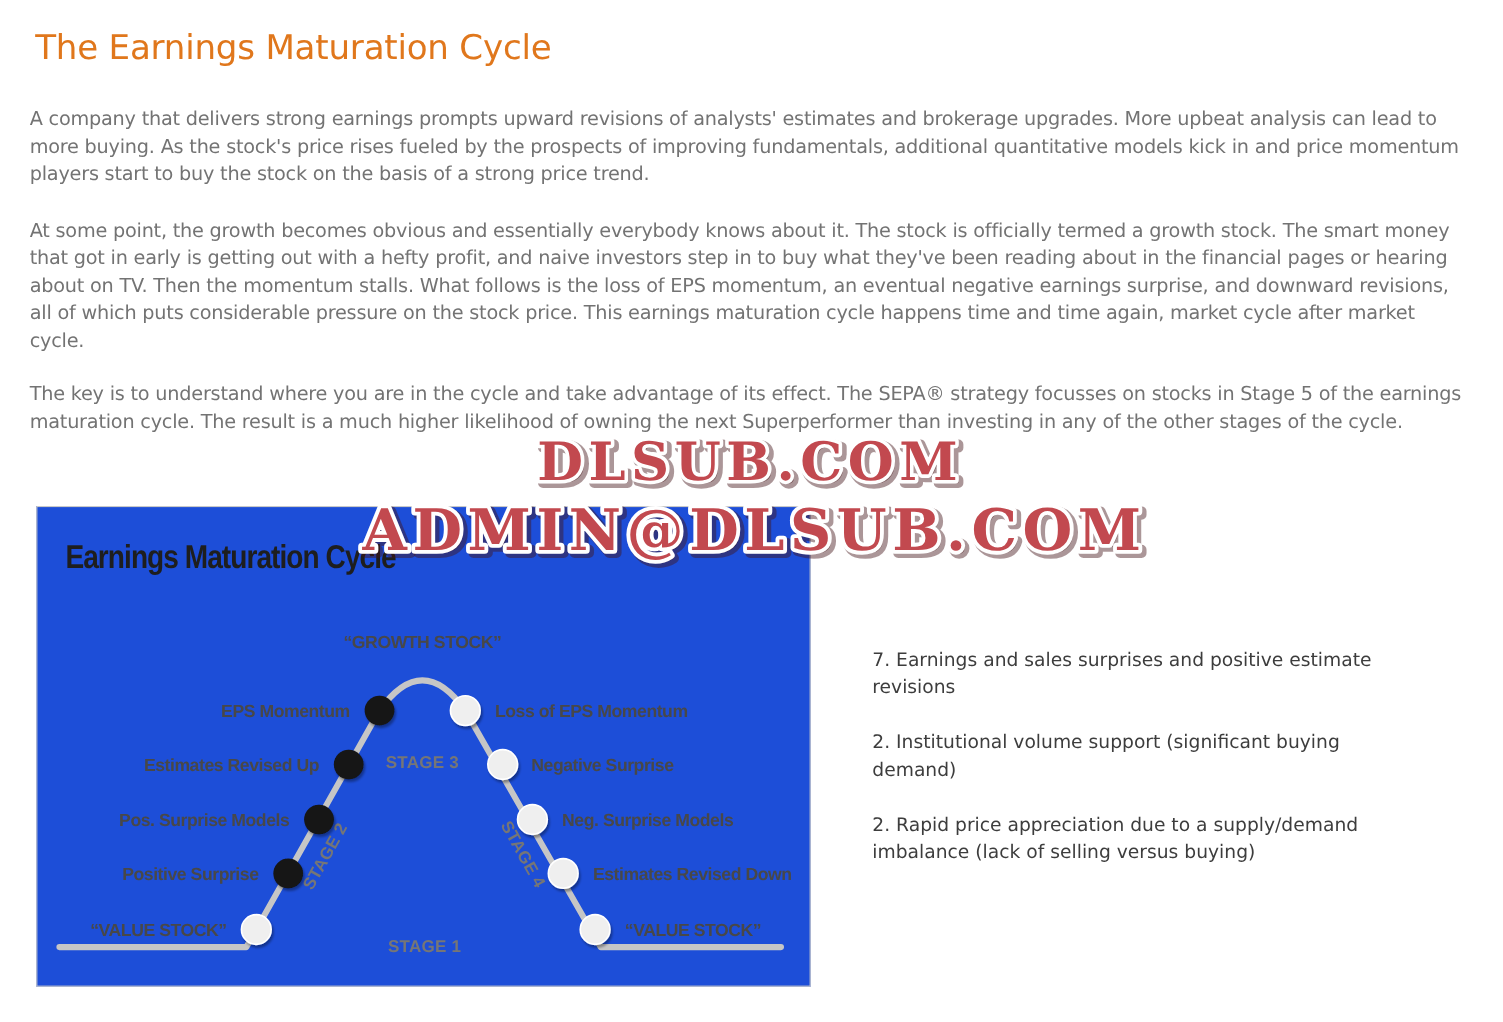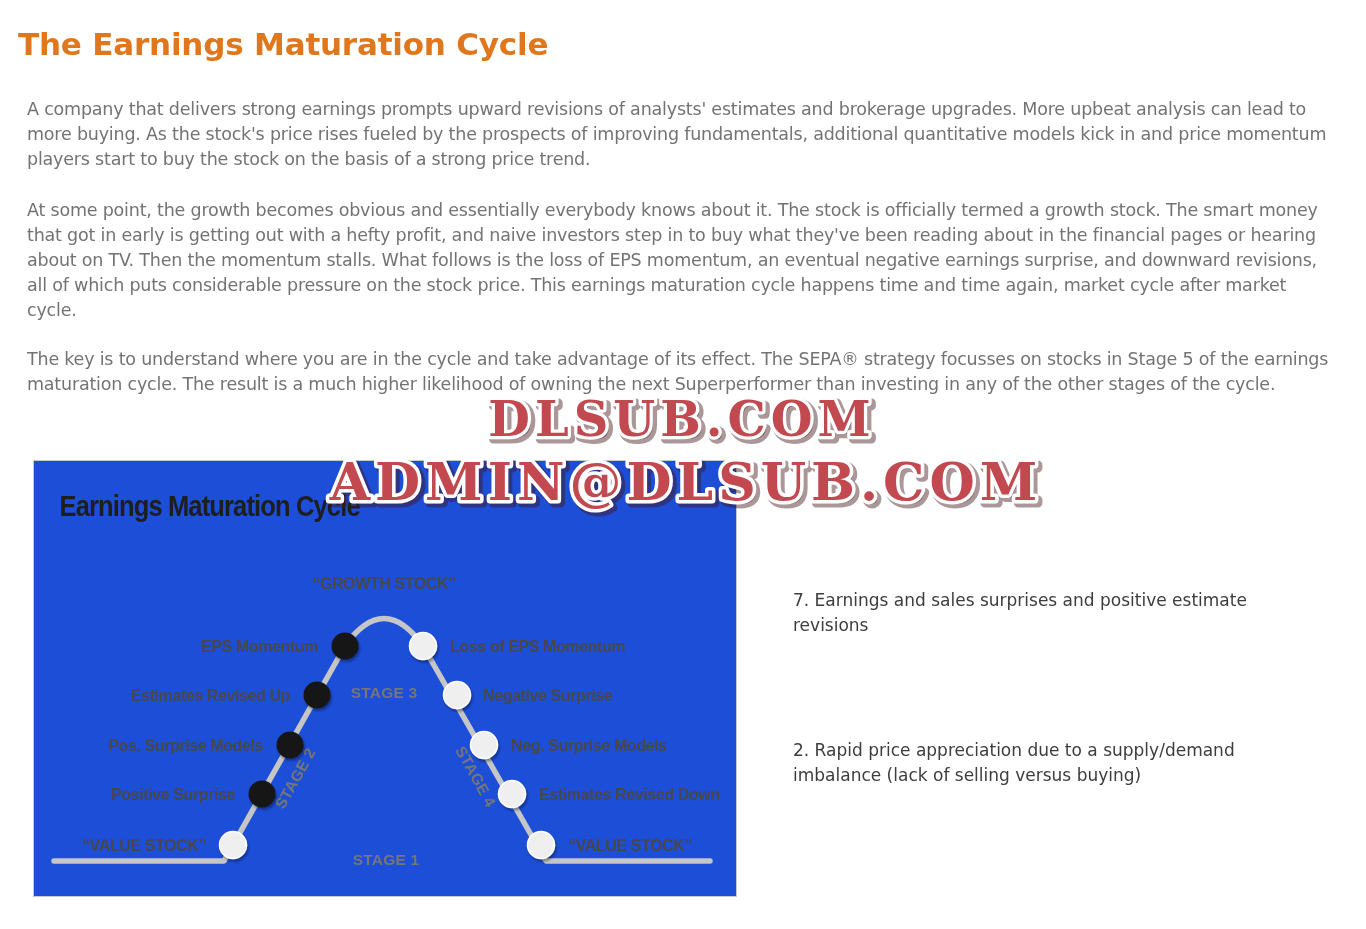--- a/index.html
+++ b/index.html
@@ -7,23 +7,23 @@
   .page {
     position: relative;
     width: 1366px;
     height: 929px;
     background: #ffffff;
     font-family: "DejaVu Sans", sans-serif;
     overflow: hidden;
   }
   .page-title {
     position: absolute;
-    left: 18px; top: 26px;
+    left: 32px; top: 26px;
     font-size: 31px;
-    font-weight: 700;
+    font-weight: 400;
     color: #e0771c;
     letter-spacing: -0.2px;
   }
   .body-par {
     position: absolute;
     left: 27px;
     width: 1313px;
     font-size: 17.5px;
     line-height: 25px;
     color: #737373;
@@ -151,15 +151,16 @@
 
       <text class="dg-label" x="416" y="191" text-anchor="start">Loss of EPS Momentum</text>
       <text class="dg-label" x="449" y="240" text-anchor="start">Negative Surprise</text>
       <text class="dg-label" x="477" y="290" text-anchor="start">Neg. Surprise Models</text>
       <text class="dg-label" x="505" y="339" text-anchor="start">Estimates Revised Down</text>
       <text class="dg-label" x="534" y="390" text-anchor="start">“VALUE STOCK”</text>
     </svg>
   </div>
 
   <p class="side-col side-item item-1" style="position:absolute;">7. Earnings and sales surprises and positive estimate revisions</p>
+  <p class="side-col side-item item-2" style="position:absolute;">2. Institutional volume support (significant buying demand)</p>
   <p class="side-col side-item item-3" style="position:absolute;">2. Rapid price appreciation due to a supply/demand imbalance (lack of selling versus buying)</p>
 
 </div>
 
 </body></html>

